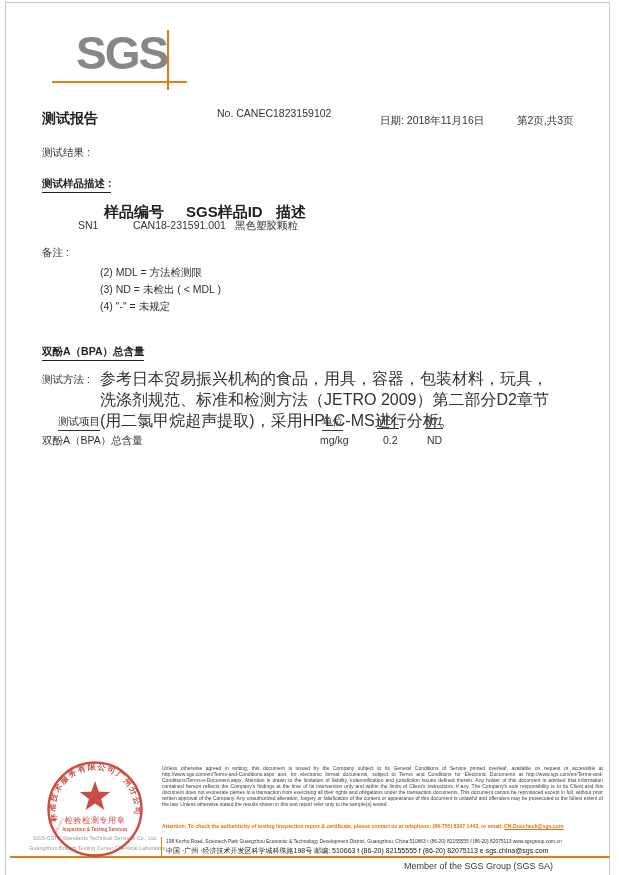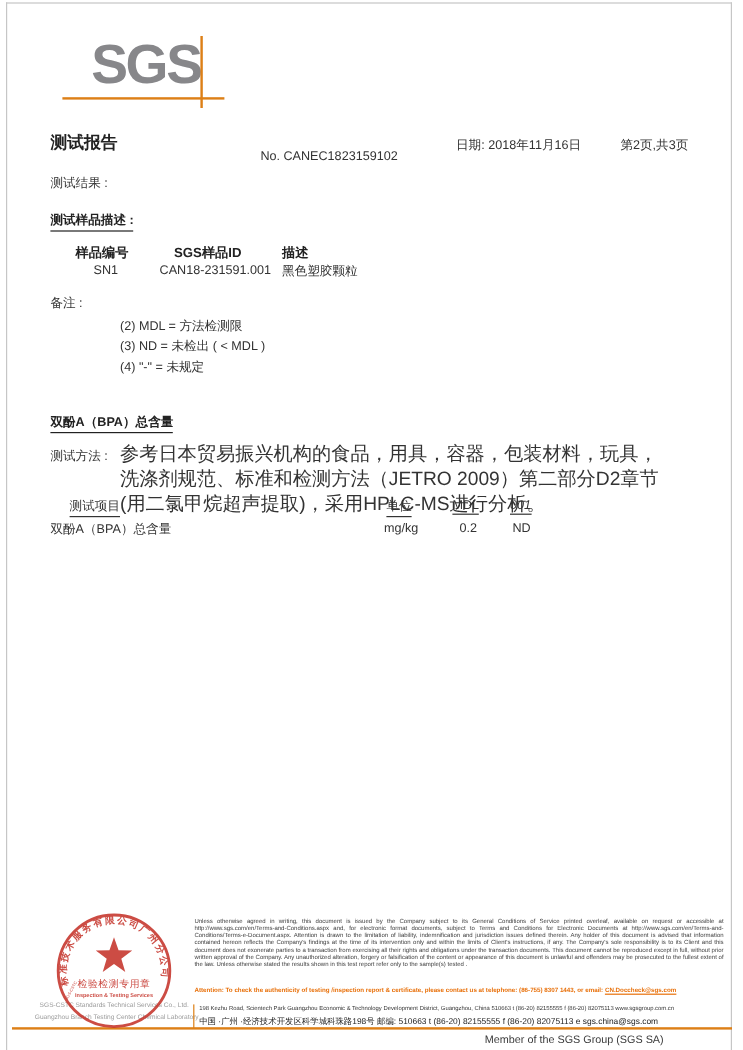--- a/index.html
+++ b/index.html
@@ -20,21 +20,21 @@
   .logo-hline { background:#dd7f16; height:2px; }
   .logo-vline { background:#dd7f16; width:2px; }
 
   
   .doc-title { font-size:14px; font-weight:bold; color:#222; }
   .hdr-txt { font-size:10.5px; color:#333; }
 
   
   .body-txt { font-size:10.5px; color:#333; }
   .bold-underline { font-size:10.5px; font-weight:bold; color:#222; border-bottom:1px solid #222; padding-bottom:1px; }
-  .tbl-head { font-size:11px; font-weight:bold; color:#222; }
+  .tbl-head { font-size:15px; font-weight:bold; color:#222;margin-left:41px; }
   .col-head-u { font-size:10.5px; color:#333; border-bottom:1px solid #333; padding-bottom:1px; }
   .col-head-ui { font-size:10.5px; color:#333; font-style:italic; border-bottom:1px solid #333; padding-bottom:1px; }
   .notes div { font-size:10.5px; color:#333; line-height:17px; }
   .method-block { font-size:16px; color:#333; line-height:21px; width:462px; }
 
   
   .legal { font-size:5px; line-height:6px; color:#3d3d3d; text-align:justify; width:441px; }
   .attention { font-size:5.2px; line-height:6px; font-weight:bold; color:#e8700a; width:441px; }
   .attention .email { text-decoration:underline; }
   .addr-en { font-size:4.9px; color:#333; white-space:nowrap; }
@@ -49,21 +49,21 @@
 <body>
 
 <div class="page">
   <div class="page-frame"></div>
 
   <div class="abs logo-text" style="left:76px; top:30px;">SGS</div>
   <div class="abs logo-hline" style="left:52px; top:81px; width:135px;"></div>
   <div class="abs logo-vline" style="left:167px; top:30px; height:60px;"></div>
 
   <div class="abs doc-title" style="left:42px; top:110px;">测试报告</div>
-  <div class="abs hdr-txt" style="left:217px; top:124px;">No. CANEC1823159102</div>
+  <div class="abs hdr-txt" style="left:217px; top:107px;">No. CANEC1823159102</div>
   <div class="abs hdr-txt" style="left:380px; top:114px;">日期: 2018年11月16日</div>
   <div class="abs hdr-txt" style="left:517px; top:114px;">第2页,共3页</div>
 
   <div class="abs body-txt" style="left:42px; top:146px;">测试结果 :</div>
   <div class="abs bold-underline" style="left:42px; top:177px;">测试样品描述 :</div>
 
   <div class="abs tbl-head" style="left:63px; top:203px;">样品编号</div>
   <div class="abs tbl-head" style="left:145px; top:203px;">SGS样品ID</div>
   <div class="abs tbl-head" style="left:235px; top:203px;">描述</div>
   <div class="abs body-txt" style="left:78px; top:219px;">SN1</div>

